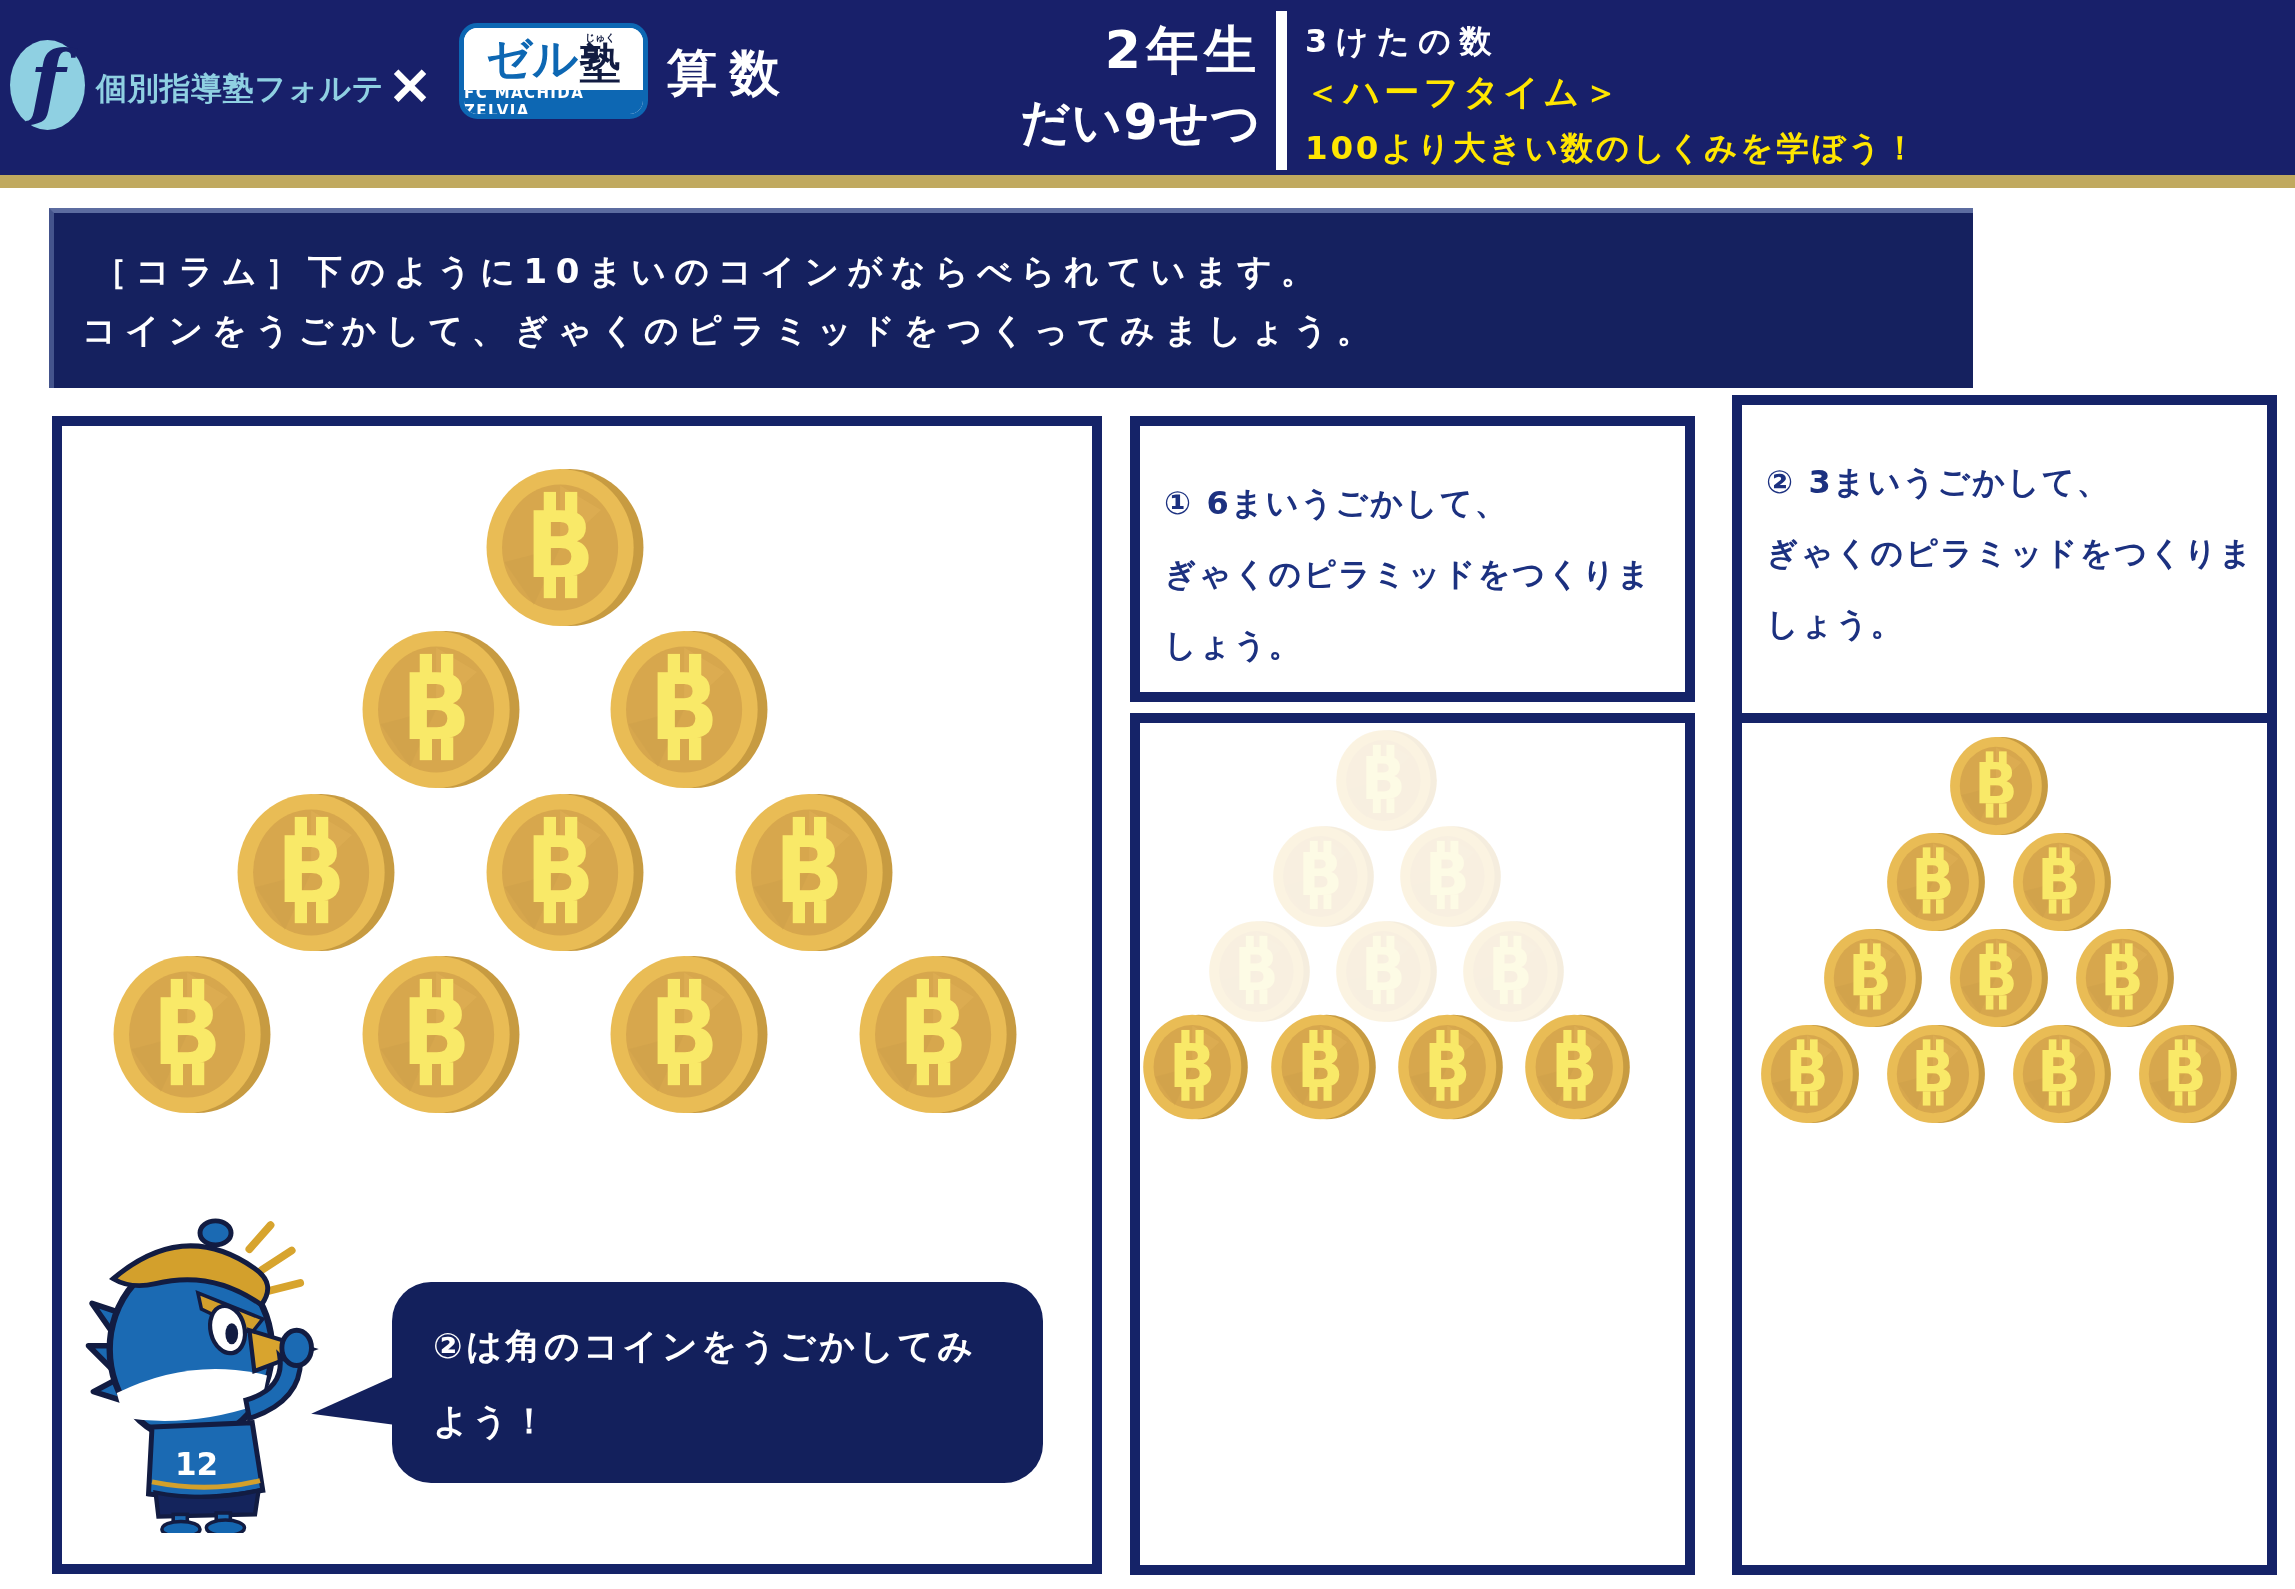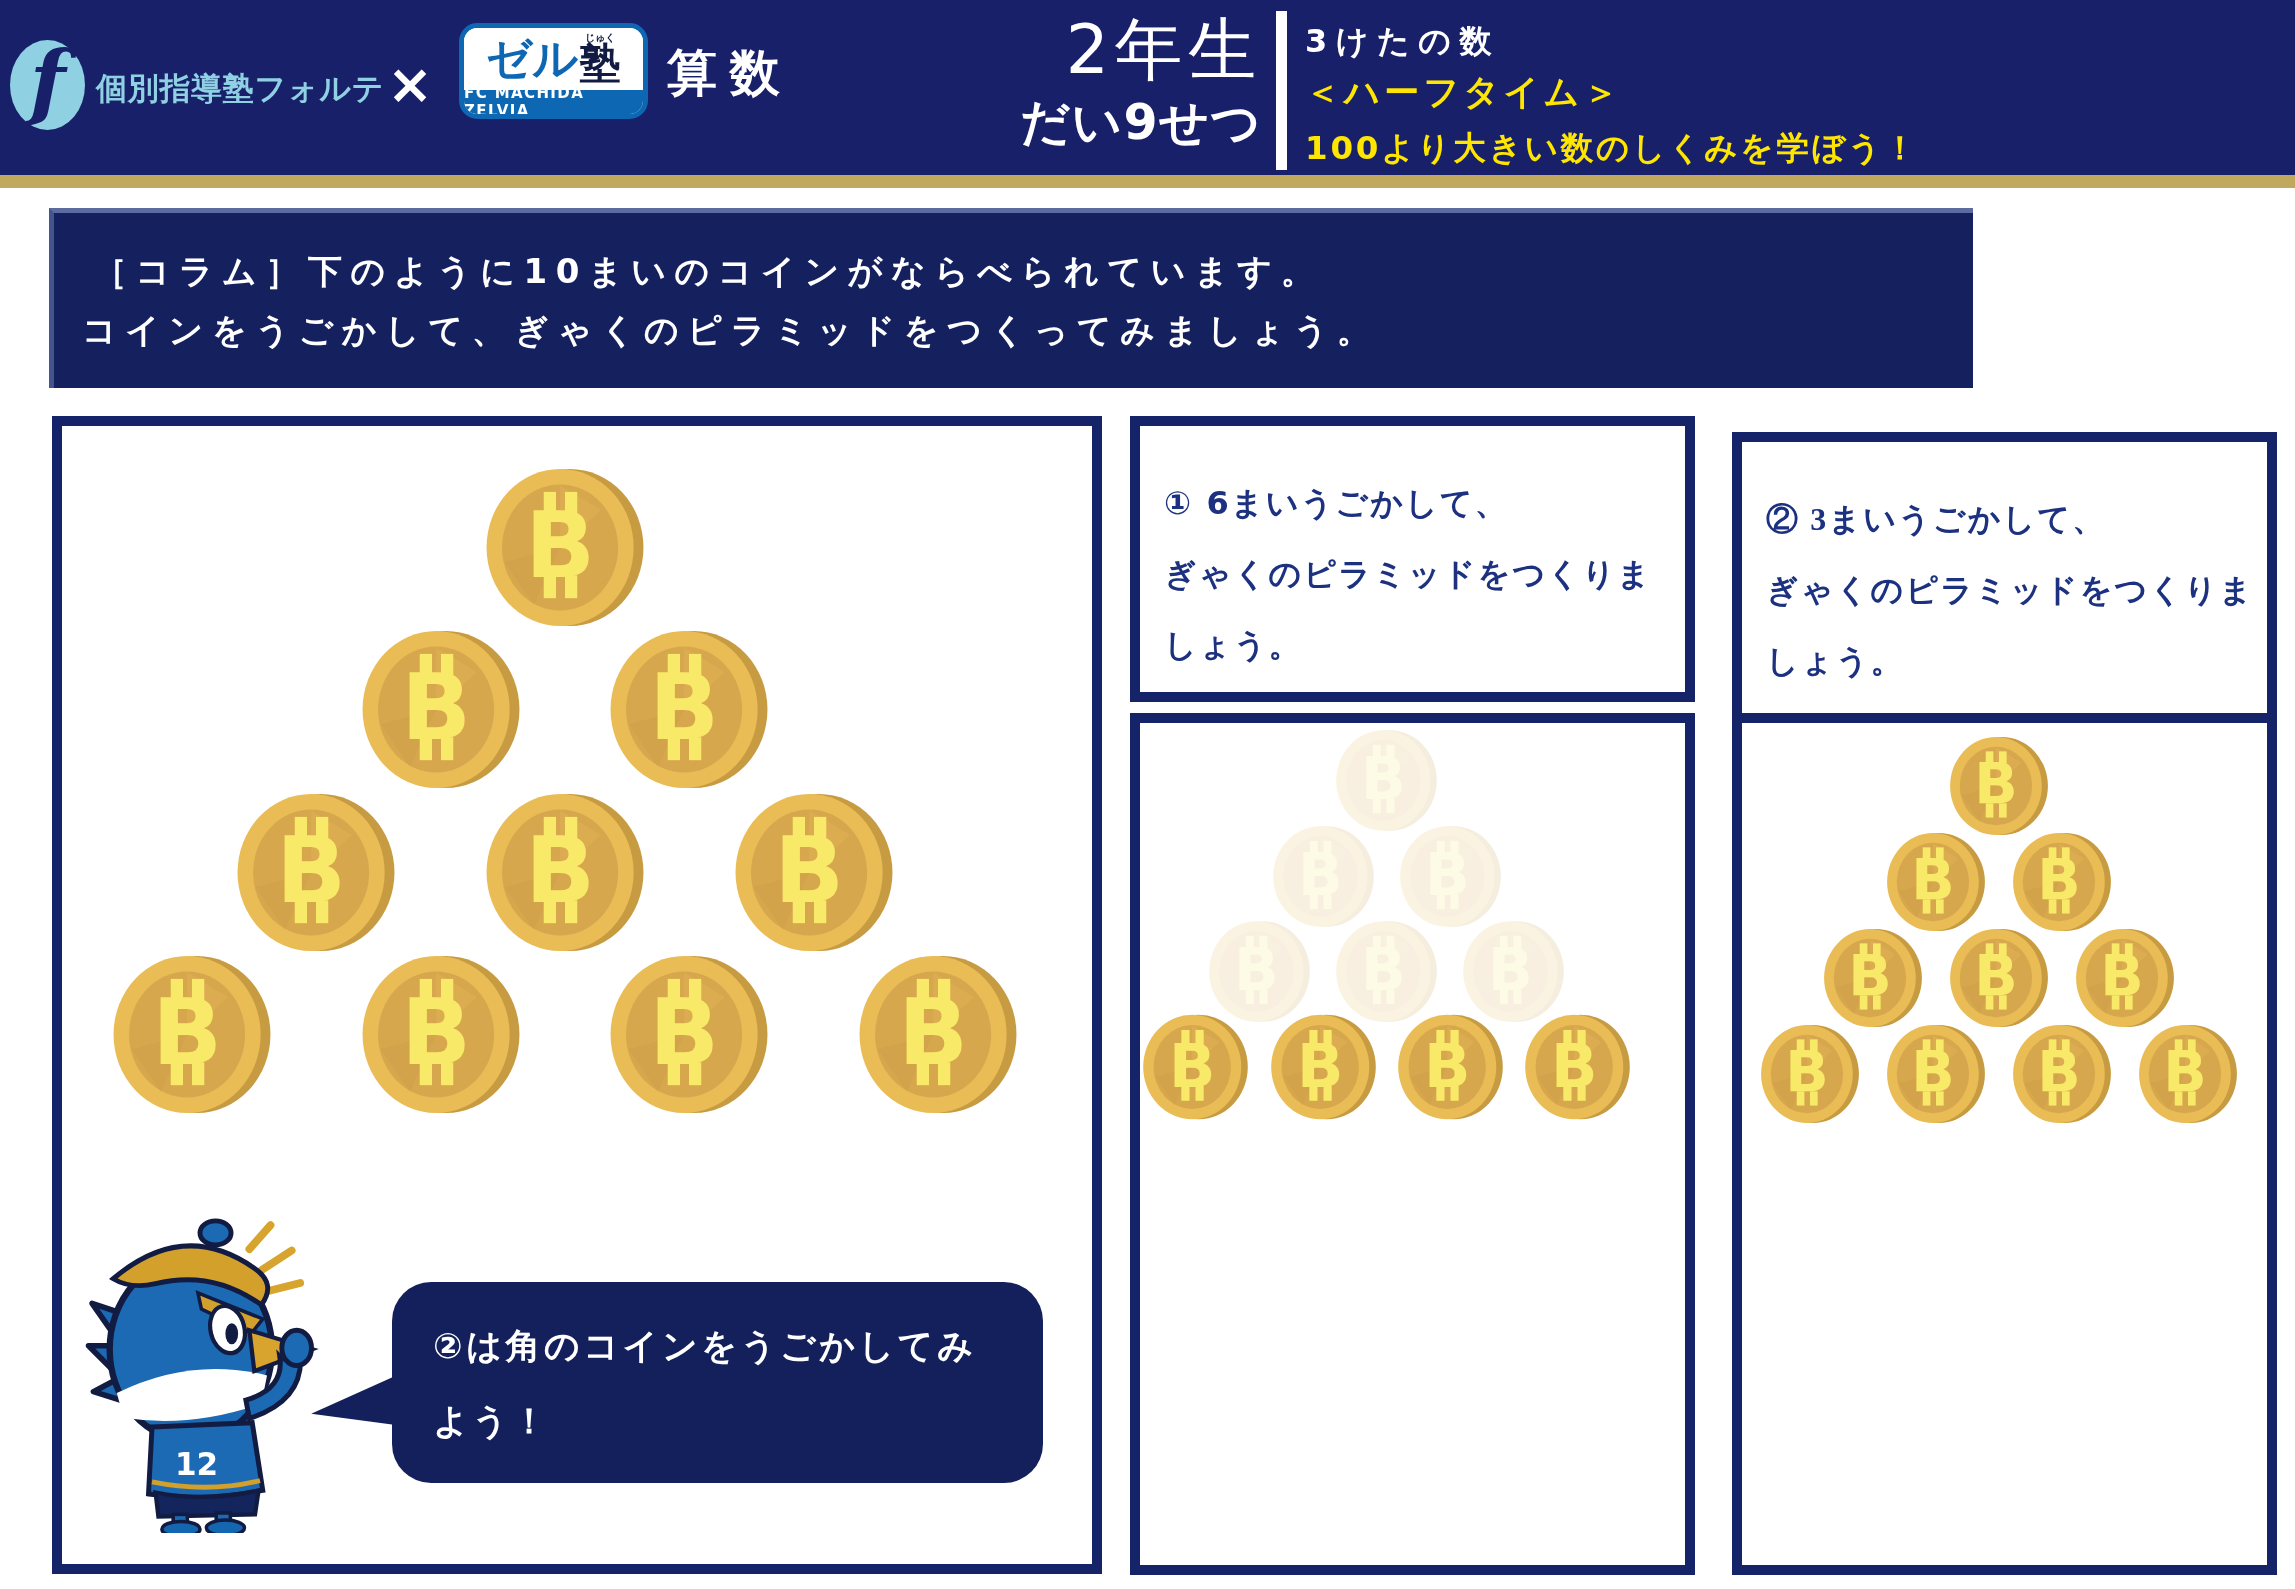--- a/index.html
+++ b/index.html
@@ -30,40 +30,40 @@
   .badge-top{flex:1;display:flex;align-items:center;justify-content:center;background:#ffffff;}
   .badge-zeru{color:var(--zelvia_blue);font-size:45px;font-weight:bold;line-height:45px;}
   .badge-juku-wrap{display:flex;flex-direction:column;align-items:center;margin-left:1.4px;}
   .badge-furigana{font-size:10px;font-weight:bold;color:#121c42;line-height:10px;}
   .badge-juku{color:#121c42;font-size:41px;font-weight:bold;line-height:41px;}
   .badge-bottom{height:24px;background:var(--zelvia_blue);color:#ffffff;font-size:15px;
                 font-weight:bold;letter-spacing:1.4px;display:flex;align-items:center;justify-content:center;}
   .subject{left:667px;top:41px;font-size:50px;font-weight:bold;color:#ffffff;
            letter-spacing:12.7px;line-height:64px;}
   .grade-block{left:989px;top:0;width:273px;height:175px;text-align:right;color:#ffffff;}
-  .grade{position:absolute;right:0;top:23px;font-size:68px;font-weight:normal;letter-spacing:5.7px;line-height:54px;margin-left:12px;}
+  .grade{position:absolute;right:0;top:23px;font-size:52px;font-weight:bold;letter-spacing:5.7px;line-height:54px;margin-left:12px;}
   .section{position:absolute;right:0;top:97px;font-size:49px;font-weight:bold;letter-spacing:1.4px;line-height:51px;}
   .hdr-divider{left:1276px;top:10.6px;width:10.6px;height:159px;background:#ffffff;}
   .unit-title{left:1305px;top:17px;font-size:32px;font-weight:bold;color:#ffffff;letter-spacing:8.5px;line-height:48px;}
   .unit-subtitle{left:1305px;top:73px;font-size:35px;font-weight:bold;color:var(--accent_yellow);letter-spacing:4.2px;line-height:38px;}
   .unit-goal{left:1305px;top:131px;font-size:32.5px;font-weight:bold;color:var(--accent_yellow);letter-spacing:2.8px;line-height:35px;}
 
   
   .banner{left:49px;top:208px;width:1924px;height:180px;background:var(--banner_navy);
           border-top:5.7px solid #5c6ca0;border-left:5.7px solid #44548c;box-sizing:border-box;}
   .banner-line{position:absolute;left:39px;color:#ffffff;font-weight:bold;font-size:34px;
                letter-spacing:8.5px;line-height:37px;white-space:nowrap;}
   .banner-line.l1{top:40px;}
   .banner-line.l2{top:99px;left:28px;}
 
   
   .panel{background:#ffffff;border:10px solid var(--panel_border);box-sizing:border-box;margin-top:17px;}
   .panel-main{left:52px;top:399px;width:1050px;height:1158px;}
   .panel-instr1{left:1130px;top:399px;width:565px;height:286px;}
-  .panel-instr2{left:1732px;top:415px;width:545px;height:352px;font-family:Liberation Serif, serif;}
+  .panel-instr2{left:1732px;top:378px;width:545px;height:352px;}
   .panel-coins1{left:1130px;top:696px;width:565px;height:862px;}
   .panel-coins2{left:1732px;top:696px;width:545px;height:862px;}
   .instr-text{padding:42px 20px 0 24px;}
   .instr-line{font-size:32px;font-weight:bold;color:var(--text_navy);letter-spacing:2.1px;
               line-height:71px;white-space:nowrap;}
 
   
   .coin{position:absolute;}
   .coin.faded{opacity:0.17;}
 

